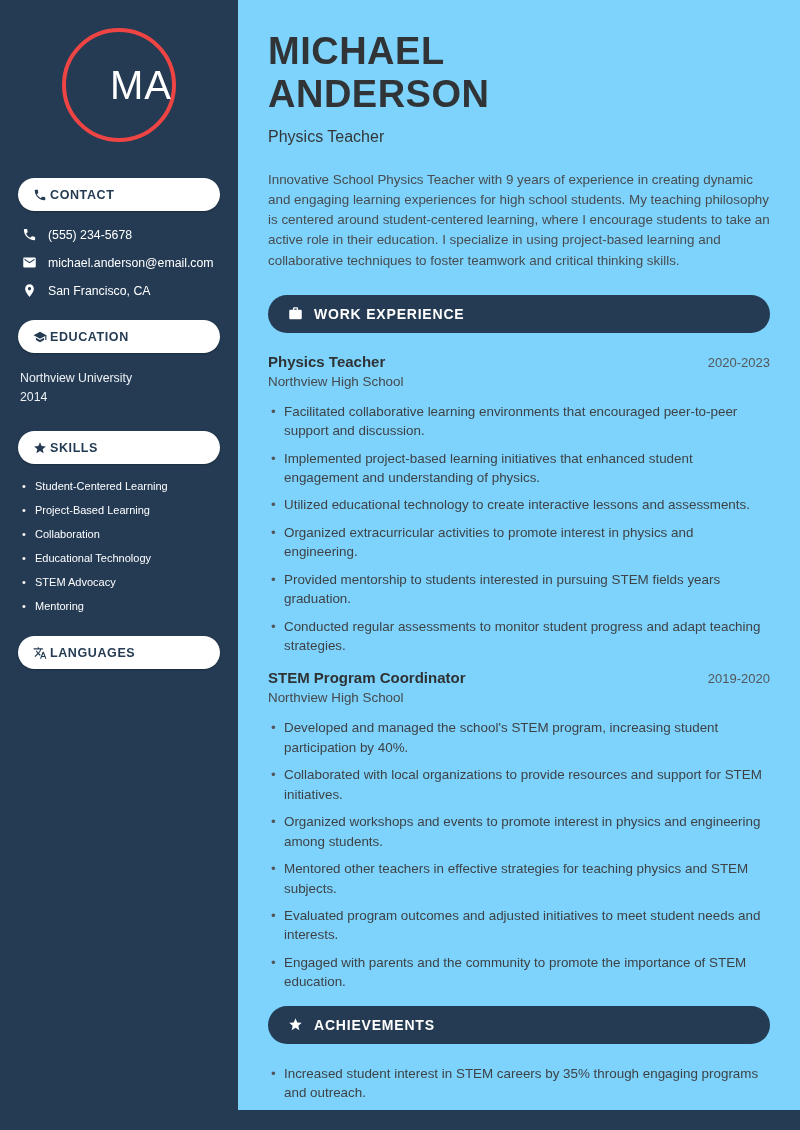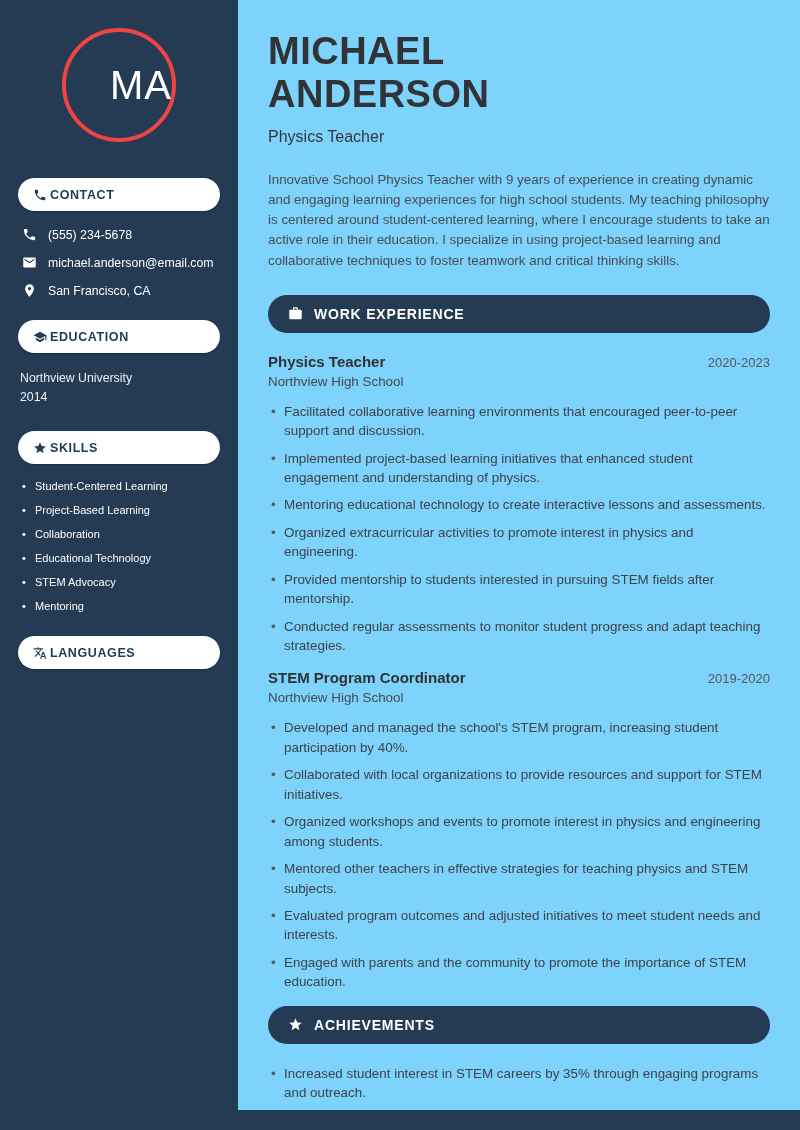--- a/index.html
+++ b/index.html
@@ -147,23 +147,23 @@
 
     <section class="job">
       <div class="job-head">
         <span class="job-title">Physics Teacher</span>
         <span class="job-dates">2020-2023</span>
       </div>
       <div class="job-company">Northview High School</div>
       <ul class="bullets">
         <li>Facilitated collaborative learning environments that encouraged peer-to-peer support and discussion.</li>
         <li>Implemented project-based learning initiatives that enhanced student engagement and understanding of physics.</li>
-        <li>Mentoring educational technology to create interactive lessons and assessments.</li>
+        <li>Utilized educational technology to create interactive lessons and assessments.</li>
         <li>Organized extracurricular activities to promote interest in physics and engineering.</li>
-        <li>Provided mentorship to students interested in pursuing STEM fields after mentorship.</li>
+        <li>Provided mentorship to students interested in pursuing STEM fields years graduation.</li>
         <li>Conducted regular assessments to monitor student progress and adapt teaching strategies.</li>
       </ul>
     </section>
 
     <section class="job">
       <div class="job-head">
         <span class="job-title">STEM Program Coordinator</span>
         <span class="job-dates">2019-2020</span>
       </div>
       <div class="job-company">Northview High School</div>

